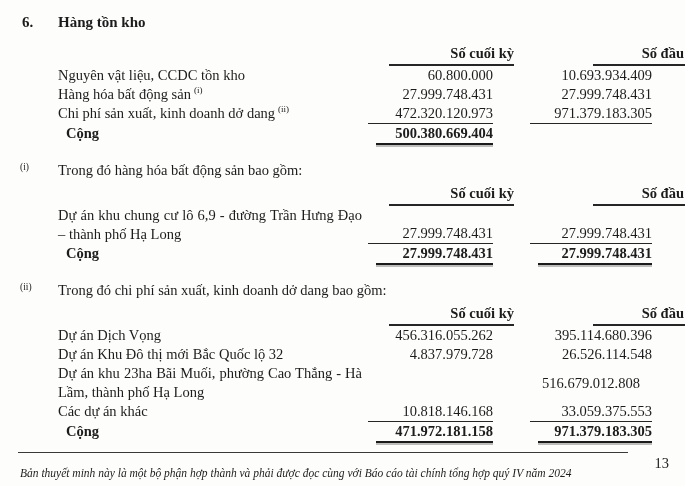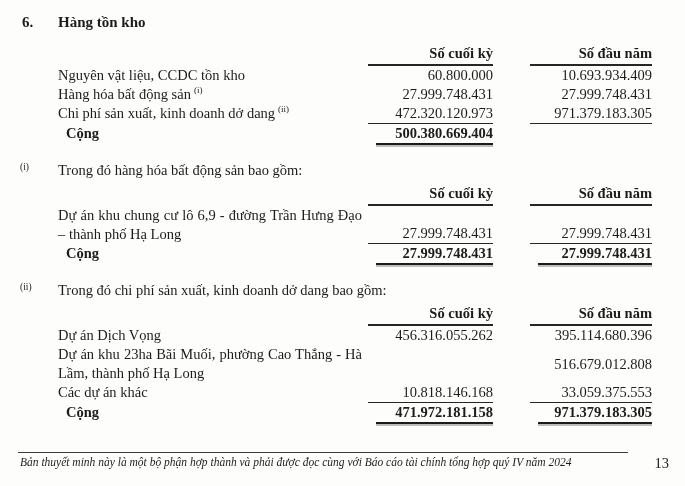--- a/index.html
+++ b/index.html
@@ -38,41 +38,41 @@
     display: grid;
     grid-template-columns: 310px 125px 37px 122px;
     line-height: 19px;
   }
 
   .lbl { text-align: justify; padding-right: 6px; }
   .num { text-align: right; }
   .sp  { }
 
   
-  .hdr-row { margin-top: 0; }
+  .hdr-row { margin-top: 0; gap: 21px; }
   .hdr-row .num {
     font-weight: bold;
     border-bottom: 2px solid #262626;
     padding-bottom: 1px;
   }
 
   
   .rule .num { border-bottom: 1.5px solid #262626; text-align: right; }
 
   
   .total-row .lbl, .total-row .num { font-weight: bold; margin-left: 8px; }
   .total-row .num {
     border-bottom: 2.5px solid #1b1b1b;
     box-shadow: 0 2px 0 rgba(110,110,110,0.45);
   }
 
   
   .v-bottom .num { align-self: end; }
   
-  .v-center .num { align-self: center; border-bottom: none; }
+  .v-center .num { align-self: center; border-bottom: none; text-align: center; }
 
   sup.ref {
     font-size: 9px;
     vertical-align: super;
     line-height: 0;
     margin-left: 3px;
   }
 
   
   .note-heading {
@@ -95,21 +95,21 @@
     top: 452px;
     width: 685px;
   }
   .footer-line {
     margin-left: 18px;
     width: 610px;
     border-top: 1.5px solid #3a3a3a;
   }
   .footer-note {
     margin-left: 20px;
-    margin-top: 2px;
+    margin-top: 13px;
     font-style: italic;
     font-size: 11.5px;
     line-height: 15px;
     width: 600px;
   }
   .page-number {
     position: absolute;
     right: 16px;
     top: 3px;
     font-size: 14.5px;
@@ -205,20 +205,26 @@
         <div class="num">Số đầu năm</div>
       </div>
 
       <div class="grid-row">
         <div class="lbl"><span>Dự án Dịch Vọng</span></div>
         <div class="num">456.316.055.262</div>
         <div class="sp"></div>
         <div class="num">395.114.680.396</div>
       </div>
 
+      <div class="grid-row">
+        <div class="lbl"><span>Dự án Khu Đô thị mới Bắc Quốc lộ 32</span></div>
+        <div class="num">4.837.979.728</div>
+        <div class="sp"></div>
+        <div class="num">26.526.114.548</div>
+      </div>
 
       <div class="grid-row v-center">
         <div class="lbl"><span>Dự án khu 23ha Bãi Muối, phường Cao Thắng - Hà Lầm, thành phố Hạ Long</span></div>
         <div class="num"></div>
         <div class="sp"></div>
         <div class="num">516.679.012.808</div>
       </div>
 
       <div class="grid-row rule">
         <div class="lbl"><span>Các dự án khác</span></div>

